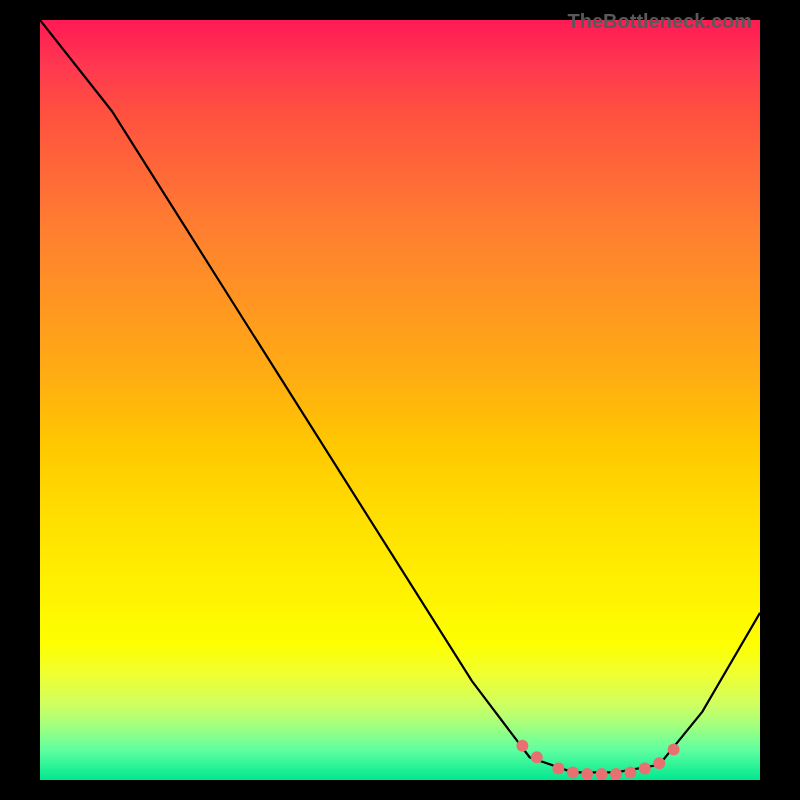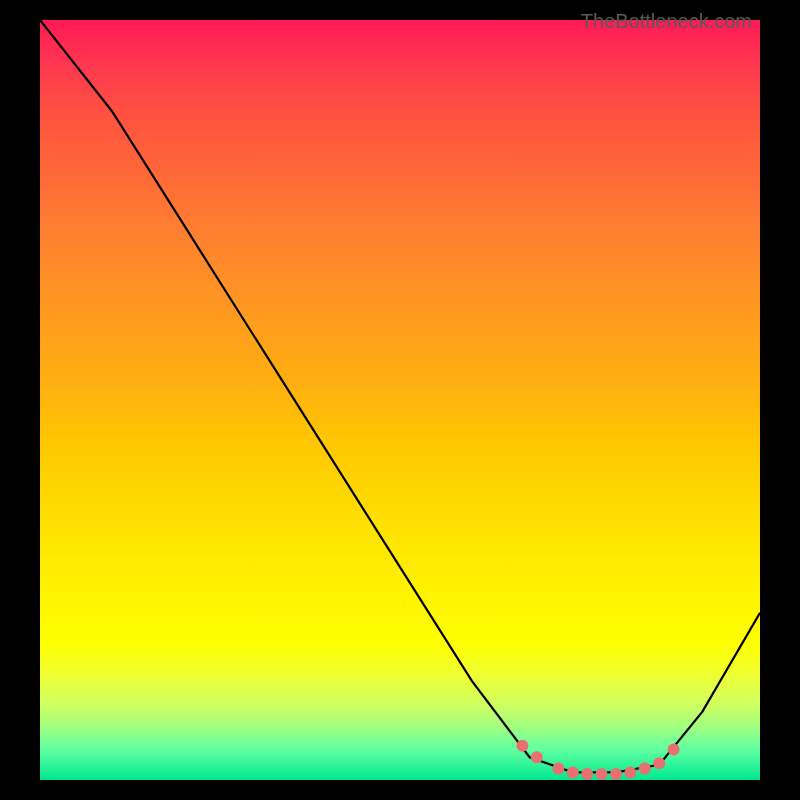--- a/index.html
+++ b/index.html
@@ -28,21 +28,21 @@
         #60ffa0 96%,
         #00e890 100%
       );
     }
     .watermark {
       position: absolute;
       top: 10px;
       right: 48px;
       color: #595959;
       font-size: 20px;
-      font-weight: normal;
+      font-weight: bold;
       z-index: 10;
     }
     .curve-svg {
       position: absolute;
       left: 0;
       top: 0;
       width: 100%;
       height: 100%;
     }
   </style>

